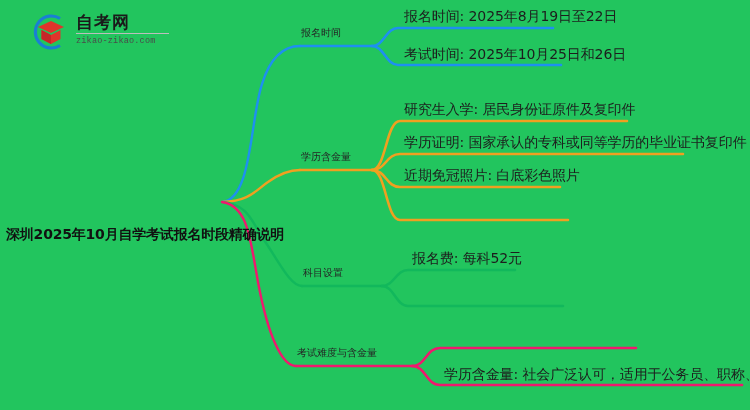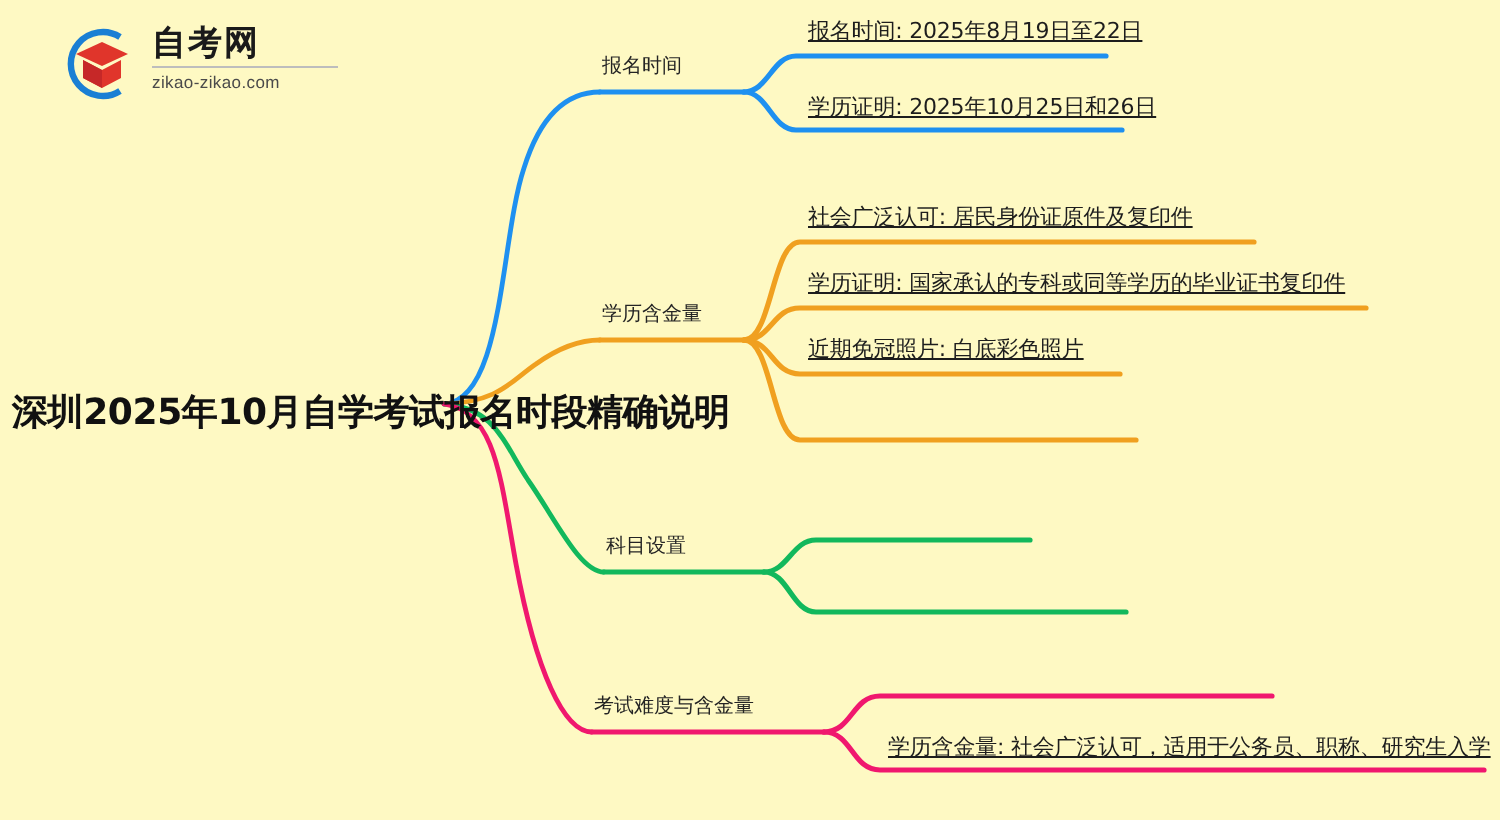--- a/index.html
+++ b/index.html
@@ -4,21 +4,21 @@
 <style>
   html, body {
     margin: 0;
     padding: 0;
     background: #ffffff;
   }
   #root {
     position: relative;
     width: 750px;
     height: 410px;
-    background: #fef9c3;
+    background: #22c55e;
     font-family: "DejaVu Sans", "Liberation Sans", sans-serif;
     overflow: hidden;
   }
 
   
   #logo {
     position: absolute;
     left: 30px;
     top: 11px;
     width: 135px;
@@ -41,21 +41,21 @@
   .logo-cn {
     font-family: "DejaVu Sans", "Liberation Sans", sans-serif;
     font-size: 17px;
     font-weight: bold;
     color: #1a1a1a;
     letter-spacing: 1px;
     line-height: 22px;
     white-space: nowrap;
   }
   .logo-url {
-    font-family: Liberation Sans, sans-serif;
+    font-family: Liberation Mono, monospace;
     font-size: 8.5px;
     color: #4a4a4a;
     letter-spacing: 0.2px;
     line-height: 12px;
     white-space: nowrap;
     border-top: 1px solid #bdbdbd;
     padding-top: 1px;
     width: 93px;
   }
 
@@ -69,35 +69,35 @@
   }
 
   
   .node {
     position: absolute;
     white-space: nowrap;
     color: #1d1d1d;
     font-family: "DejaVu Sans", "Liberation Sans", sans-serif;
   }
   .root-node {
-    font-size: 18px;
+    font-size: 14px;
     font-weight: bold;
     letter-spacing: -0.2px;
     color: #111111;
+    margin-top: 32px;
   }
   .branch-node {
     font-size: 10px;
     color: #242424;
     letter-spacing: 0px;
   }
   .leaf-node {
-    font-size: 11px;
+    font-size: 14px;
     color: #1d1d1d;
     letter-spacing: -0.1px;
-    text-decoration: underline;
   }
 </style>
 </head>
 <body>
 
 <div id="root">
 
   <div id="logo">
     <svg id="logo-mark" viewBox="0 0 40 38">
       <path d="M30 5.5 A16 16 0 1 0 30 32.5" fill="none" stroke="#1a7fd4" stroke-width="3.2"></path>
@@ -141,25 +141,26 @@
       <path d="M296,366 L412,366" fill="none" stroke="#f0186e" stroke-width="2.6" stroke-linecap="round"></path>
       <path d="M412,366 C426,366 426,348 440,348 L636,348" fill="none" stroke="#f0186e" stroke-width="2.6" stroke-linecap="round"></path>
       <path d="M412,366 C426,366 426,385 440,385 L742,385" fill="none" stroke="#f0186e" stroke-width="2.6" stroke-linecap="round"></path>
     </g>
   </svg>
 
   <div class="node root-node" style="left:6px; top:194px;">深圳2025年10月自学考试报名时段精确说明</div>
 
   <div class="node branch-node" style="left:301px; top:26px;">报名时间</div>
   <div class="node leaf-node" style="left:404px; top:8px;">报名时间: 2025年8月19日至22日</div>
-  <div class="node leaf-node" style="left:404px; top:46px;">学历证明: 2025年10月25日和26日</div>
+  <div class="node leaf-node" style="left:404px; top:46px;">考试时间: 2025年10月25日和26日</div>
 
   <div class="node branch-node" style="left:301px; top:150px;">学历含金量</div>
-  <div class="node leaf-node" style="left:404px; top:101px;">社会广泛认可: 居民身份证原件及复印件</div>
+  <div class="node leaf-node" style="left:404px; top:101px;">研究生入学: 居民身份证原件及复印件</div>
   <div class="node leaf-node" style="left:404px; top:134px;">学历证明: 国家承认的专科或同等学历的毕业证书复印件</div>
   <div class="node leaf-node" style="left:404px; top:167px;">近期免冠照片: 白底彩色照片</div>
 
   <div class="node branch-node" style="left:303px; top:266px;">科目设置</div>
+  <div class="node leaf-node" style="left:412px; top:250px;">报名费: 每科52元</div>
 
   <div class="node branch-node" style="left:297px; top:346px;">考试难度与含金量</div>
   <div class="node leaf-node" style="left:444px; top:366px;">学历含金量: 社会广泛认可，适用于公务员、职称、研究生入学</div>
 
 </div>
 
 </body></html>

